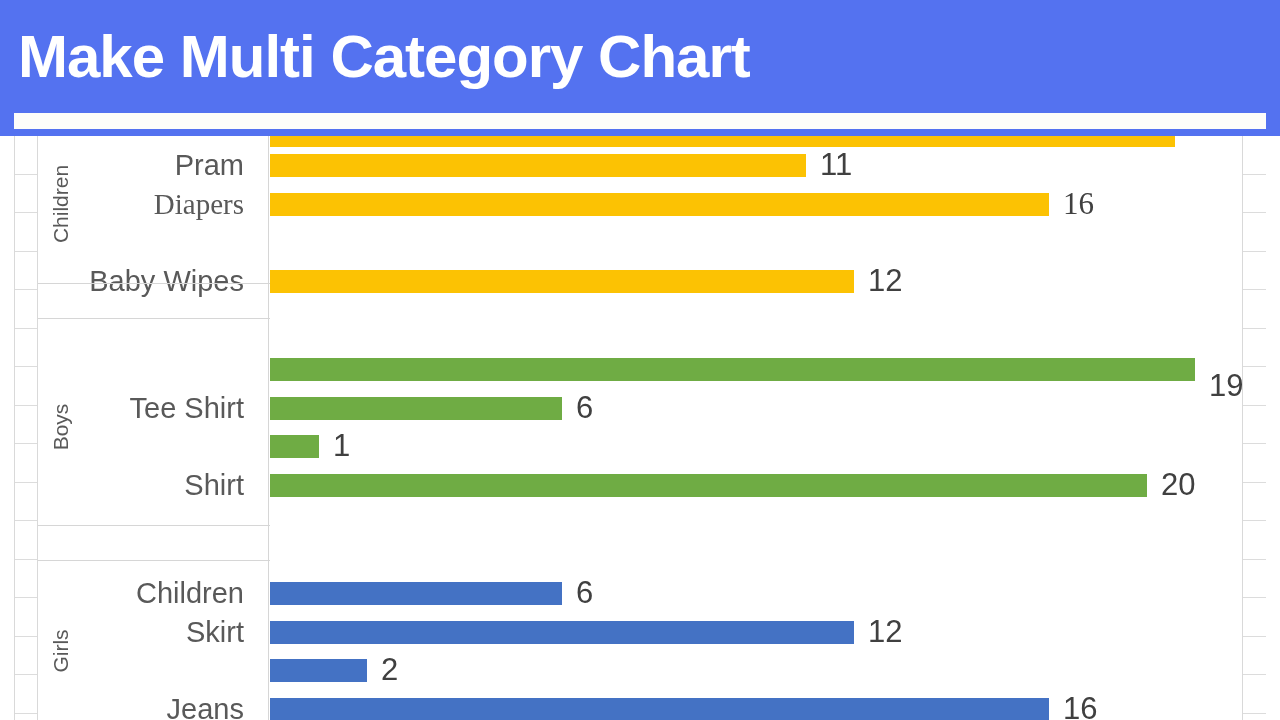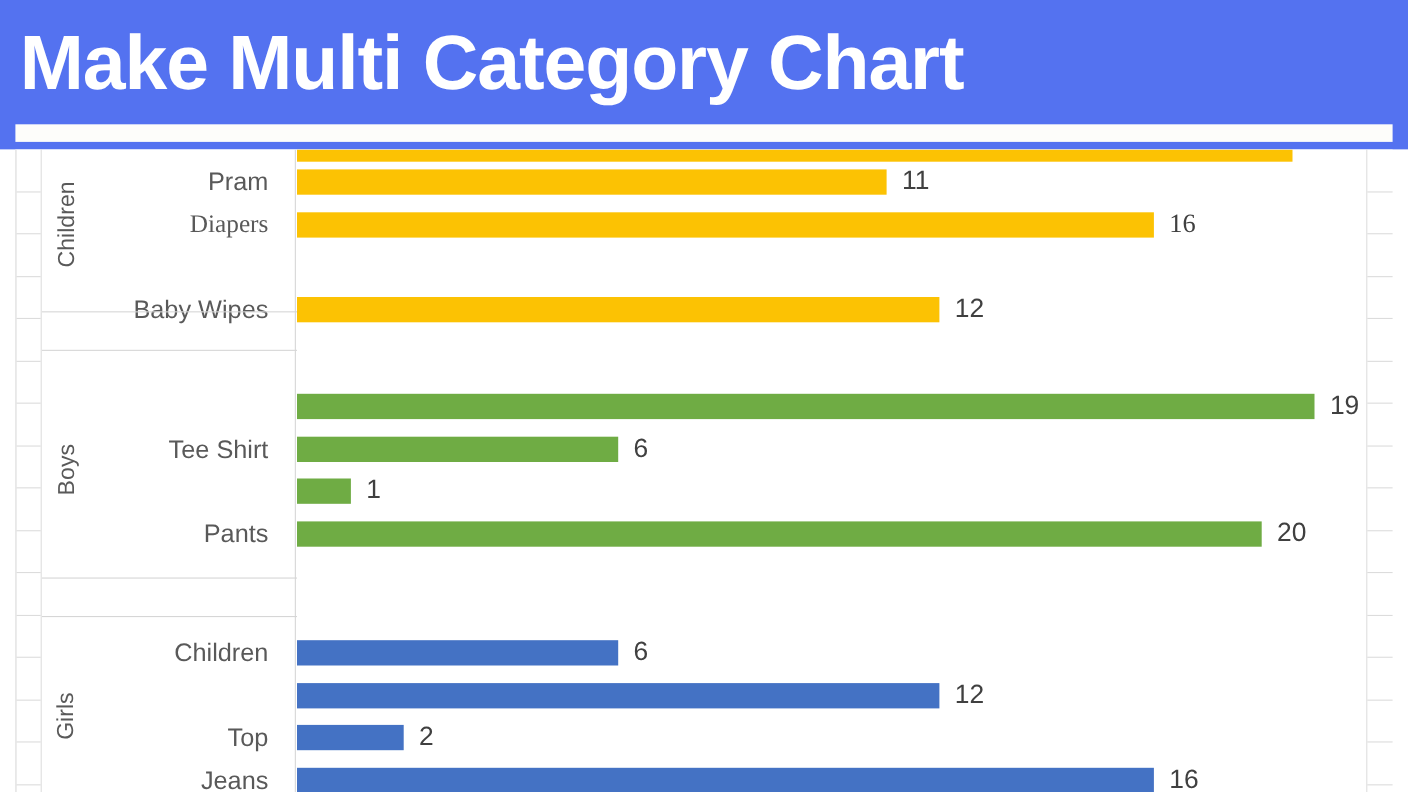--- a/index.html
+++ b/index.html
@@ -15,21 +15,21 @@
     position:absolute;left:0;top:0;width:1280px;height:136px;
     background:#5472f0;
     overflow:hidden;
   }
   .banner-title{
     position:absolute;left:18px;top:6px;
     width:1244px;height:102px;
     color:#ffffff;
     font-family:"Liberation Sans", sans-serif;
     font-weight:700;
-    font-size:70px;
+    font-size:60px;
     line-height:102px;
     letter-spacing:-1px;
     white-space:nowrap;
     transform:scaleX(1.0);
     transform-origin:left center;
   }
   .banner-strip{
     position:absolute;left:14px;top:113px;
     width:1252px;height:16px;
     background:#fdfdfa;
@@ -82,34 +82,34 @@
     white-space:nowrap;
   }
 
   .row{position:absolute;left:0;width:1204px;height:38.5px;}
   .row-label{
     position:absolute;left:0;top:0;
     width:206px;height:38.5px;
     line-height:38.5px;
     text-align:right;
     color:#595959;
-    font-size:23px;
+    font-size:29px;
     white-space:nowrap;
     overflow:hidden;
   }
   .bar{
     position:absolute;
     top:8px;height:23px;
     border-radius:0;
   }
   .bar-value{
     position:absolute;
     top:0;height:38.5px;line-height:38.5px;
     color:#404040;
-    font-size:24px;
+    font-size:31px;
     white-space:nowrap;
   }
 
   
   .sep{
     position:absolute;left:0;width:232px;height:1px;background:#d6d6d6;
   }
   
   .partial-row{position:absolute;left:0;width:1204px;height:12px;top:0;overflow:hidden;}
 </style>
@@ -191,54 +191,54 @@
             </div>
           </div>
           <div class="sep" style="top: 146.5px;"></div>
           <div class="sep" style="top: 181.5px;"></div>
           <div class="group" style="top: 214px; height: 154px;">
             <div class="group-label" style="top: 0px; height: 154px;">
               <span>Boys</span>
             </div>
             <div class="row" style="top: 0px;">
               <div class="bar" style="left: 232px; width: 925px; background: rgb(111, 172, 68);"></div>
-              <div class="bar-value" style="left: 1171px;">19</div>
+              <div class="bar-value" style="left: 1171px; margin-top: 17px;">19</div>
             </div>
             <div class="row" style="top: 38.5px;">
               <div class="row-label">Tee Shirt</div>
               <div class="bar" style="left: 232px; width: 292px; background: rgb(111, 172, 68);"></div>
               <div class="bar-value" style="left: 538px;">6</div>
             </div>
             <div class="row" style="top: 77px;">
               <div class="bar" style="left: 232px; width: 49px; background: rgb(111, 172, 68);"></div>
               <div class="bar-value" style="left: 295px;">1</div>
             </div>
             <div class="row" style="top: 115.5px;">
-              <div class="row-label">Pants</div>
+              <div class="row-label">Shirt</div>
               <div class="bar" style="left: 232px; width: 877px; background: rgb(111, 172, 68);"></div>
               <div class="bar-value" style="left: 1123px;">20</div>
             </div>
           </div>
           <div class="sep" style="top: 389px;"></div>
           <div class="sep" style="top: 424px;"></div>
           <div class="group" style="top: 438px; height: 154px;">
             <div class="group-label" style="top: 0px; height: 154px;">
               <span>Girls</span>
             </div>
             <div class="row" style="top: 0px;">
               <div class="row-label">Children</div>
               <div class="bar" style="left: 232px; width: 292px; background: rgb(68, 114, 196);"></div>
               <div class="bar-value" style="left: 538px;">6</div>
             </div>
             <div class="row" style="top: 38.5px;">
+              <div class="row-label">Skirt</div>
               <div class="bar" style="left: 232px; width: 584px; background: rgb(68, 114, 196);"></div>
               <div class="bar-value" style="left: 830px;">12</div>
             </div>
             <div class="row" style="top: 77px;">
-              <div class="row-label">Top</div>
               <div class="bar" style="left: 232px; width: 97px; background: rgb(68, 114, 196);"></div>
               <div class="bar-value" style="left: 343px;">2</div>
             </div>
             <div class="row" style="top: 115.5px;">
               <div class="row-label">Jeans</div>
               <div class="bar" style="left: 232px; width: 779px; background: rgb(68, 114, 196);"></div>
               <div class="bar-value" style="left: 1025px;">16</div>
             </div>
           </div>
         </div>

